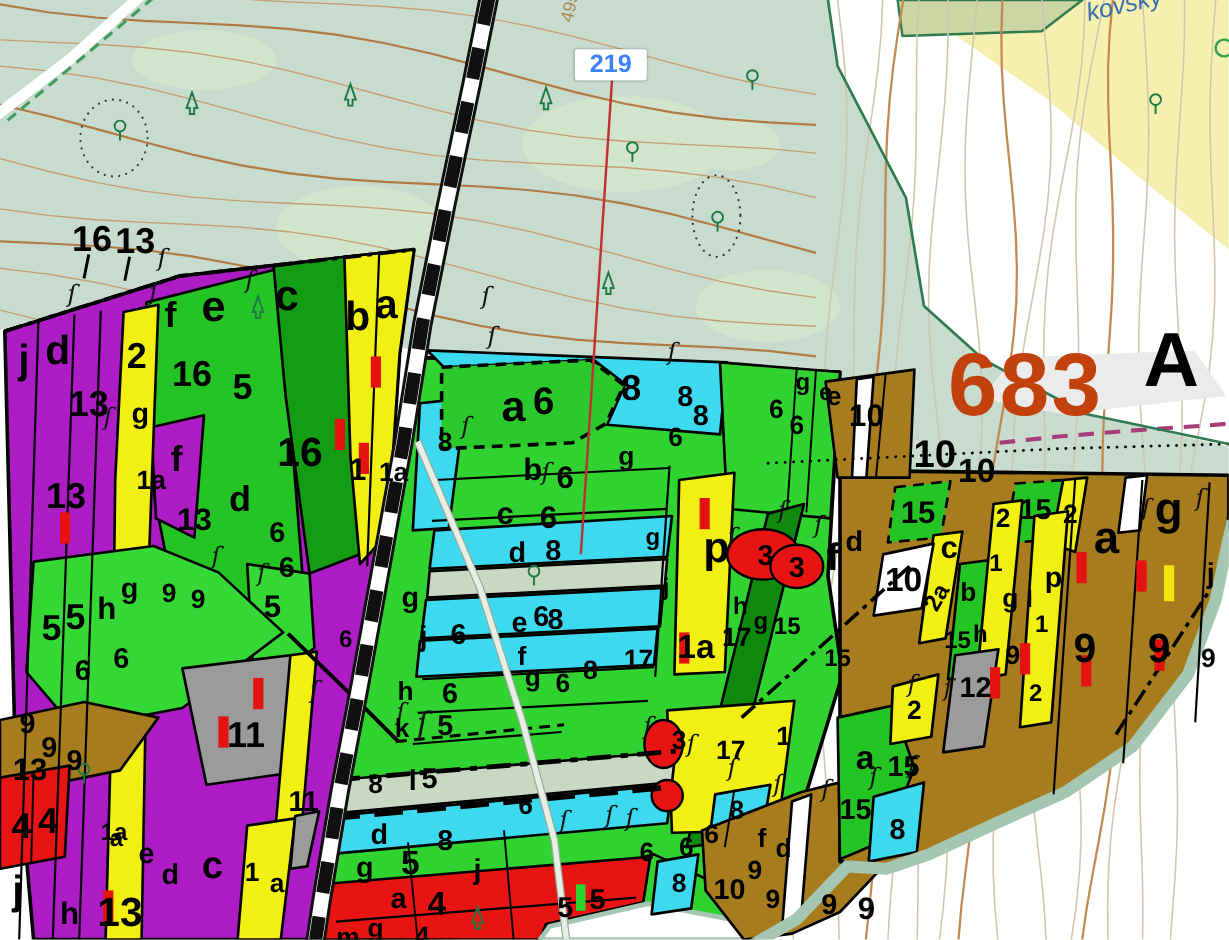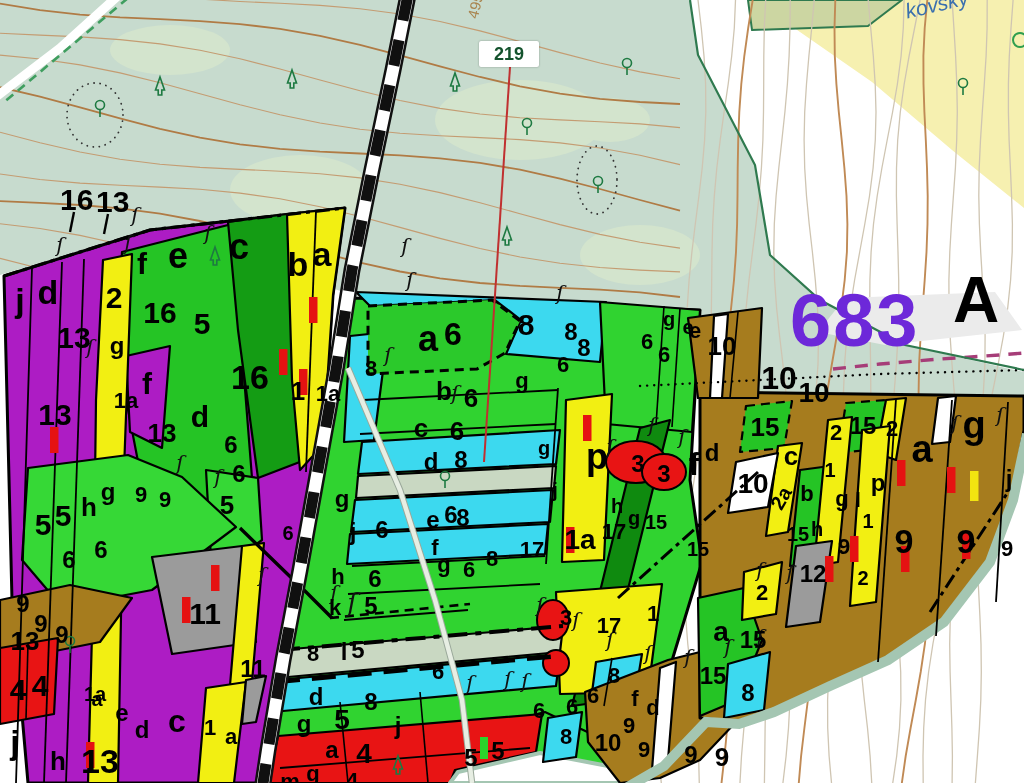--- a/index.html
+++ b/index.html
@@ -1,25 +1,25 @@
 <!DOCTYPE html>
 <html><head>
 <meta charset="utf-8">
 <style>
   html,body{margin:0;padding:0;background:#fff;}
   #stage{position:relative;width:1024px;height:783px;overflow:hidden;font-family:"Liberation Sans",sans-serif;}
   #map{position:absolute;left:0;top:0;}
   .ov{position:absolute;white-space:nowrap;font-family:"Liberation Sans",sans-serif;}
-  #stand-num{left:790px;top:278px;font-size:74px;font-weight:700;color:#6d28d9;letter-spacing:2px;}
+  #stand-num{left:790px;top:278px;font-size:74px;font-weight:700;color:#c2410c;letter-spacing:2px;}
   #stand-sec{left:953px;top:263px;font-size:64px;font-weight:700;color:#000;}
   #tick16{left:60px;top:183px;font-size:30px;font-weight:700;color:#000;}
   #tick13{left:96px;top:185px;font-size:30px;font-weight:700;color:#000;}
   #callout{left:479px;top:41px;width:60px;height:26px;background:#fff;border-radius:2px;
            display:flex;align-items:center;justify-content:center;
-           font-size:18px;font-weight:700;color:#14532d;box-shadow:0 0 2px rgba(0,0,0,.35);}
+           font-size:21px;font-weight:700;color:#3b82f6;box-shadow:0 0 2px rgba(0,0,0,.35);}
   #corner-name{left:903px;top:0px;font-size:21px;font-style:italic;color:#3a6fae;transform:rotate(-13deg);transform-origin:left top;}
   #contour-lbl{left:464px;top:16px;font-size:15px;color:#a9854f;transform:rotate(-76deg);transform-origin:left top;}
 </style>
 </head>
 <body>
 
 <div id="stage">
   <svg id="map" width="1024" height="783" viewBox="0 0 1024 783">
       <rect x="0" y="0" width="1024" height="783" fill="#ffffff"></rect>
       <polygon points="0,0 690,0 698,55 755,165 770,255 820,300 905,345 1024,372 1024,398 760,398 600,340 420,310 356,296 150,230 0,275" fill="#c7dbce" stroke="none" stroke-width="0" stroke-dasharray="none" stroke-linejoin="round"></polygon>

